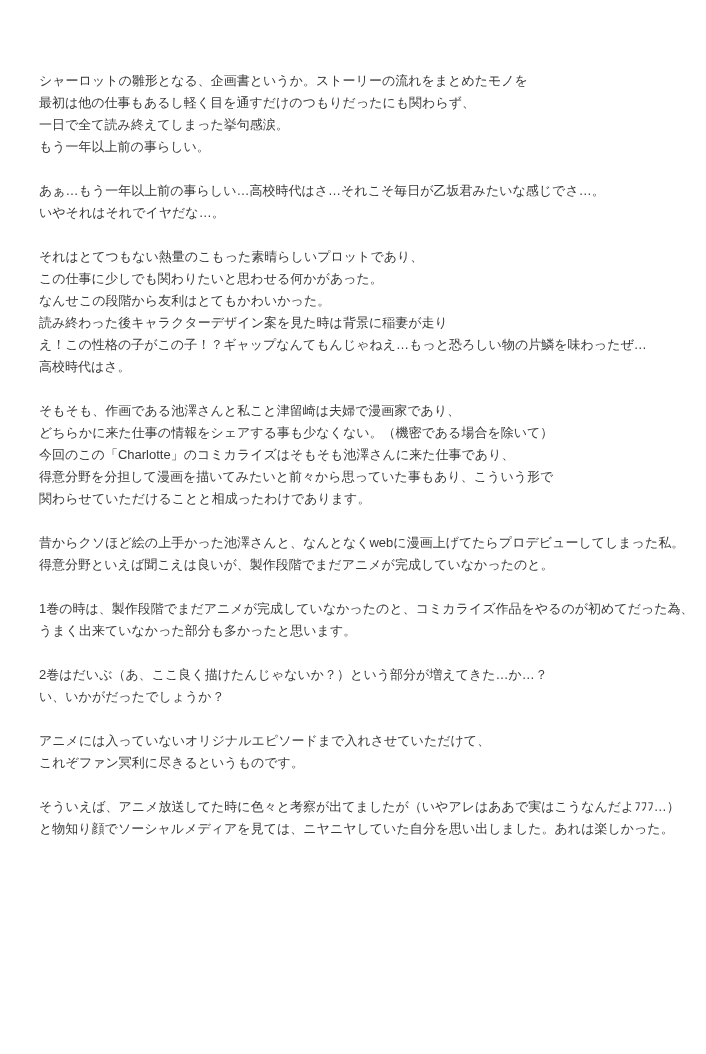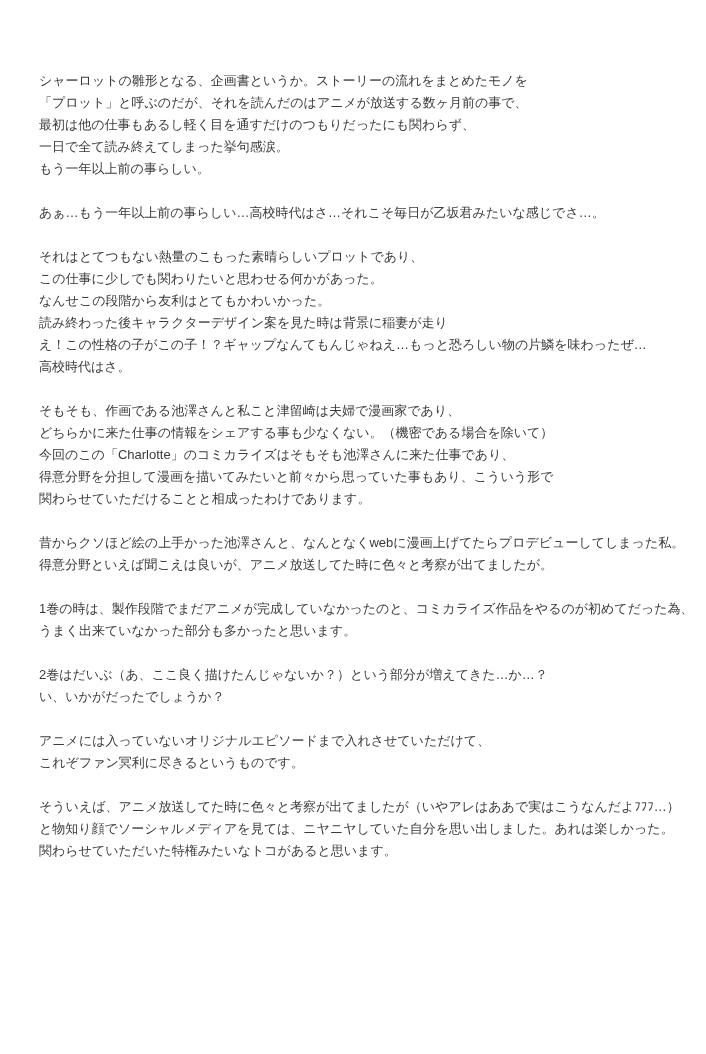--- a/index.html
+++ b/index.html
@@ -30,58 +30,57 @@
     white-space: nowrap;
   }
 </style>
 </head>
 <body style="background: rgb(255, 255, 255);">
 
 <main class="doc" style="color: rgb(58, 58, 58);">
   <div>
       <p class="para">
         <span class="line">シャーロットの雛形となる、企画書というか。ストーリーの流れをまとめたモノを</span>
-        <span class="line">「プロット」と呼ぶのだが、それを読んだのはアニメが放送する数ヶ月前の事で、</span>
         <span class="line">最初は他の仕事もあるし軽く目を通すだけのつもりだったにも関わらず、</span>
         <span class="line">一日で全て読み終えてしまった挙句感涙。</span>
         <span class="line">もう一年以上前の事らしい。</span>
       </p>
       <p class="para">
         <span class="line">あぁ…もう一年以上前の事らしい…高校時代はさ…それこそ毎日が乙坂君みたいな感じでさ…。</span>
+        <span class="line">いやそれはそれでイヤだな…。</span>
       </p>
       <p class="para">
         <span class="line">それはとてつもない熱量のこもった素晴らしいプロットであり、</span>
         <span class="line">この仕事に少しでも関わりたいと思わせる何かがあった。</span>
         <span class="line">なんせこの段階から友利はとてもかわいかった。</span>
         <span class="line">読み終わった後キャラクターデザイン案を見た時は背景に稲妻が走り</span>
         <span class="line">え！この性格の子がこの子！？ギャップなんてもんじゃねえ…もっと恐ろしい物の片鱗を味わったぜ…</span>
         <span class="line">高校時代はさ。</span>
       </p>
       <p class="para">
         <span class="line">そもそも、作画である池澤さんと私こと津留崎は夫婦で漫画家であり、</span>
         <span class="line">どちらかに来た仕事の情報をシェアする事も少なくない。（機密である場合を除いて）</span>
         <span class="line">今回のこの「Charlotte」のコミカライズはそもそも池澤さんに来た仕事であり、</span>
         <span class="line">得意分野を分担して漫画を描いてみたいと前々から思っていた事もあり、こういう形で</span>
         <span class="line">関わらせていただけることと相成ったわけであります。</span>
       </p>
       <p class="para">
         <span class="line">昔からクソほど絵の上手かった池澤さんと、なんとなくwebに漫画上げてたらプロデビューしてしまった私。</span>
-        <span class="line">得意分野といえば聞こえは良いが、アニメ放送してた時に色々と考察が出てましたが。</span>
+        <span class="line">得意分野といえば聞こえは良いが、製作段階でまだアニメが完成していなかったのと。</span>
       </p>
       <p class="para">
         <span class="line">1巻の時は、製作段階でまだアニメが完成していなかったのと、コミカライズ作品をやるのが初めてだった為、</span>
         <span class="line">うまく出来ていなかった部分も多かったと思います。</span>
       </p>
       <p class="para">
         <span class="line">2巻はだいぶ（あ、ここ良く描けたんじゃないか？）という部分が増えてきた…か…？</span>
         <span class="line">い、いかがだったでしょうか？</span>
       </p>
       <p class="para">
         <span class="line">アニメには入っていないオリジナルエピソードまで入れさせていただけて、</span>
         <span class="line">これぞファン冥利に尽きるというものです。</span>
       </p>
       <p class="para">
         <span class="line">そういえば、アニメ放送してた時に色々と考察が出てましたが（いやアレはああで実はこうなんだよﾌﾌﾌ…）</span>
         <span class="line">と物知り顔でソーシャルメディアを見ては、ニヤニヤしていた自分を思い出しました。あれは楽しかった。</span>
-        <span class="line">関わらせていただいた特権みたいなトコがあると思います。</span>
       </p>
     </div>
 </main>
 
 </body></html>

